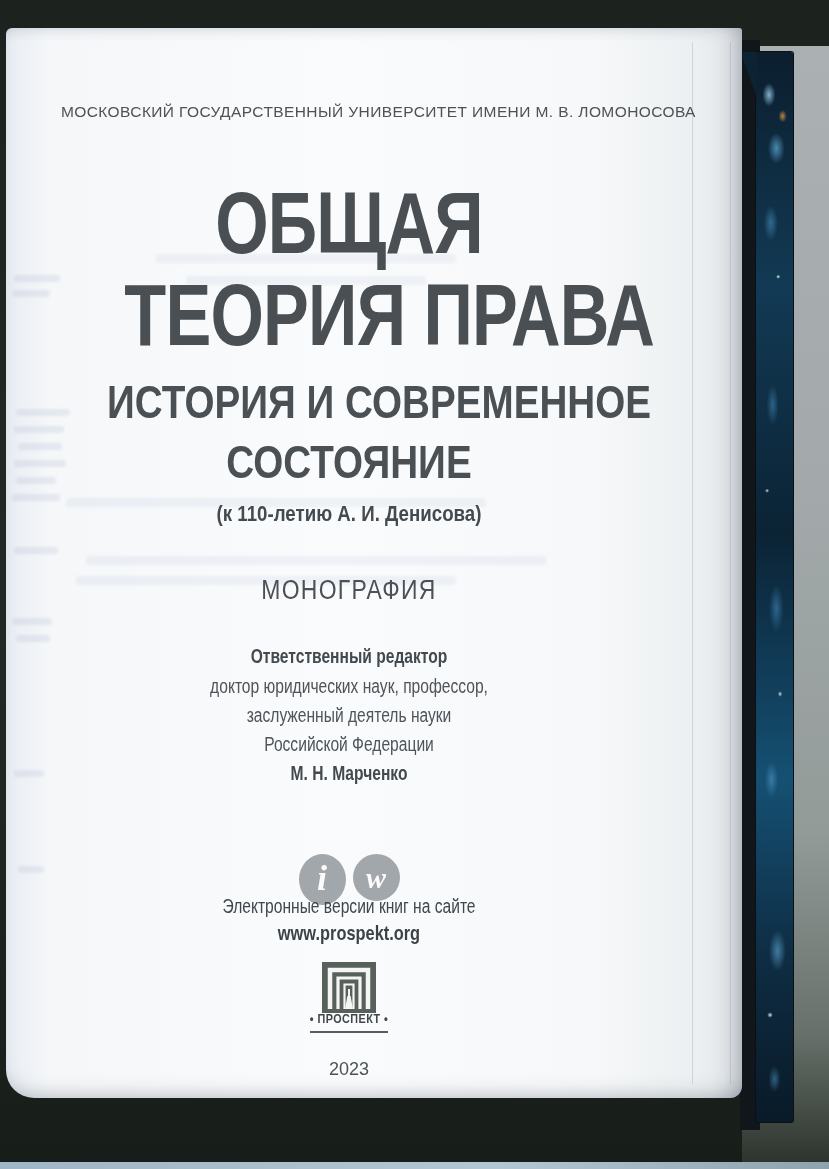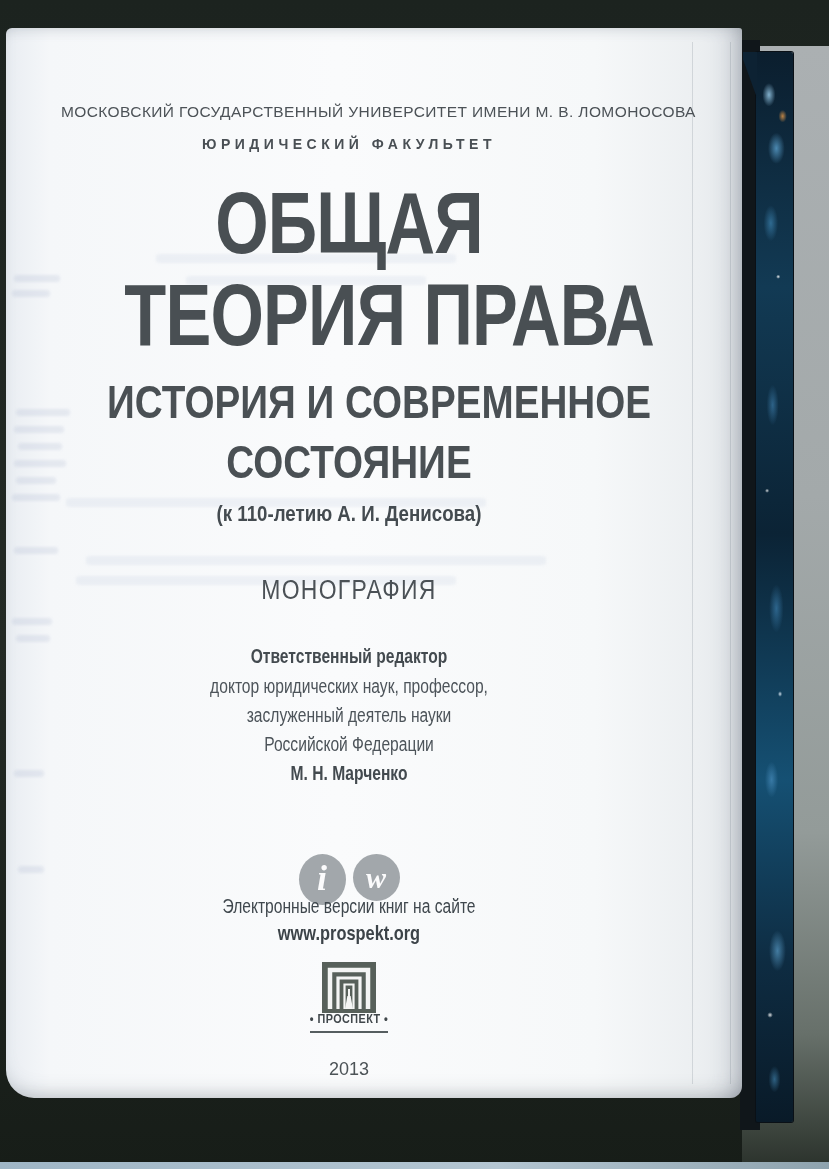--- a/index.html
+++ b/index.html
@@ -115,21 +115,20 @@
     <div class="ghost wide" style="left:70px;top:548px;width:380px"></div>
     <div class="ghost" style="left:8px;top:519px;width:44px"></div>
     <div class="ghost" style="left:6px;top:590px;width:40px"></div>
     <div class="ghost" style="left:10px;top:607px;width:34px"></div>
     <div class="ghost" style="left:8px;top:742px;width:30px"></div>
     <div class="ghost" style="left:12px;top:838px;width:26px"></div>
 
     <div class="content">
 
       <div class="abs institution">МОСКОВСКИЙ ГОСУДАРСТВЕННЫЙ УНИВЕРСИТЕТ ИМЕНИ М. В. ЛОМОНОСОВА</div>
-      <div class="abs faculty">ЮРИДИЧЕСКИЙ ФАКУЛЬТЕТ</div>
 
       <div class="abs title title1">ОБЩАЯ</div>
       <div class="abs title title2">ТЕОРИЯ ПРАВА</div>
 
       <div class="abs subtitle sub1">ИСТОРИЯ И СОВРЕМЕННОЕ</div>
       <div class="abs subtitle sub2">СОСТОЯНИЕ</div>
 
       <div class="abs dedication cx85">(к 110-летию А. И. Денисова)</div>
 
       <div class="abs monograph cx85">МОНОГРАФИЯ</div>
@@ -154,17 +153,17 @@
           <path d="M8 47 L8 8 L46 8 L46 47" stroke="#f4f5f4" stroke-width="4.5" fill="none"></path>
           <path d="M16 47 L16 16 L38 16 L38 47" stroke="#f4f5f4" stroke-width="3.2" fill="none"></path>
           <path d="M22.5 47 L22.5 22.5 L31.5 22.5 L31.5 47" stroke="#f4f5f4" stroke-width="2.2" fill="none"></path>
           <polygon points="23,47 31,47 28.6,34 25.4,34" fill="#f4f5f4"></polygon>
           <rect x="26" y="27" width="2" height="8" fill="#f4f5f4"></rect>
         </svg>
       </div>
 
       <div class="abs publisher cx90">• ПРОСПЕКТ •</div>
       <div class="pub-rule"></div>
-      <div class="abs year">2013</div>
+      <div class="abs year">2023</div>
 
     </div>
   </div>
 </div>
 
 </body></html>

